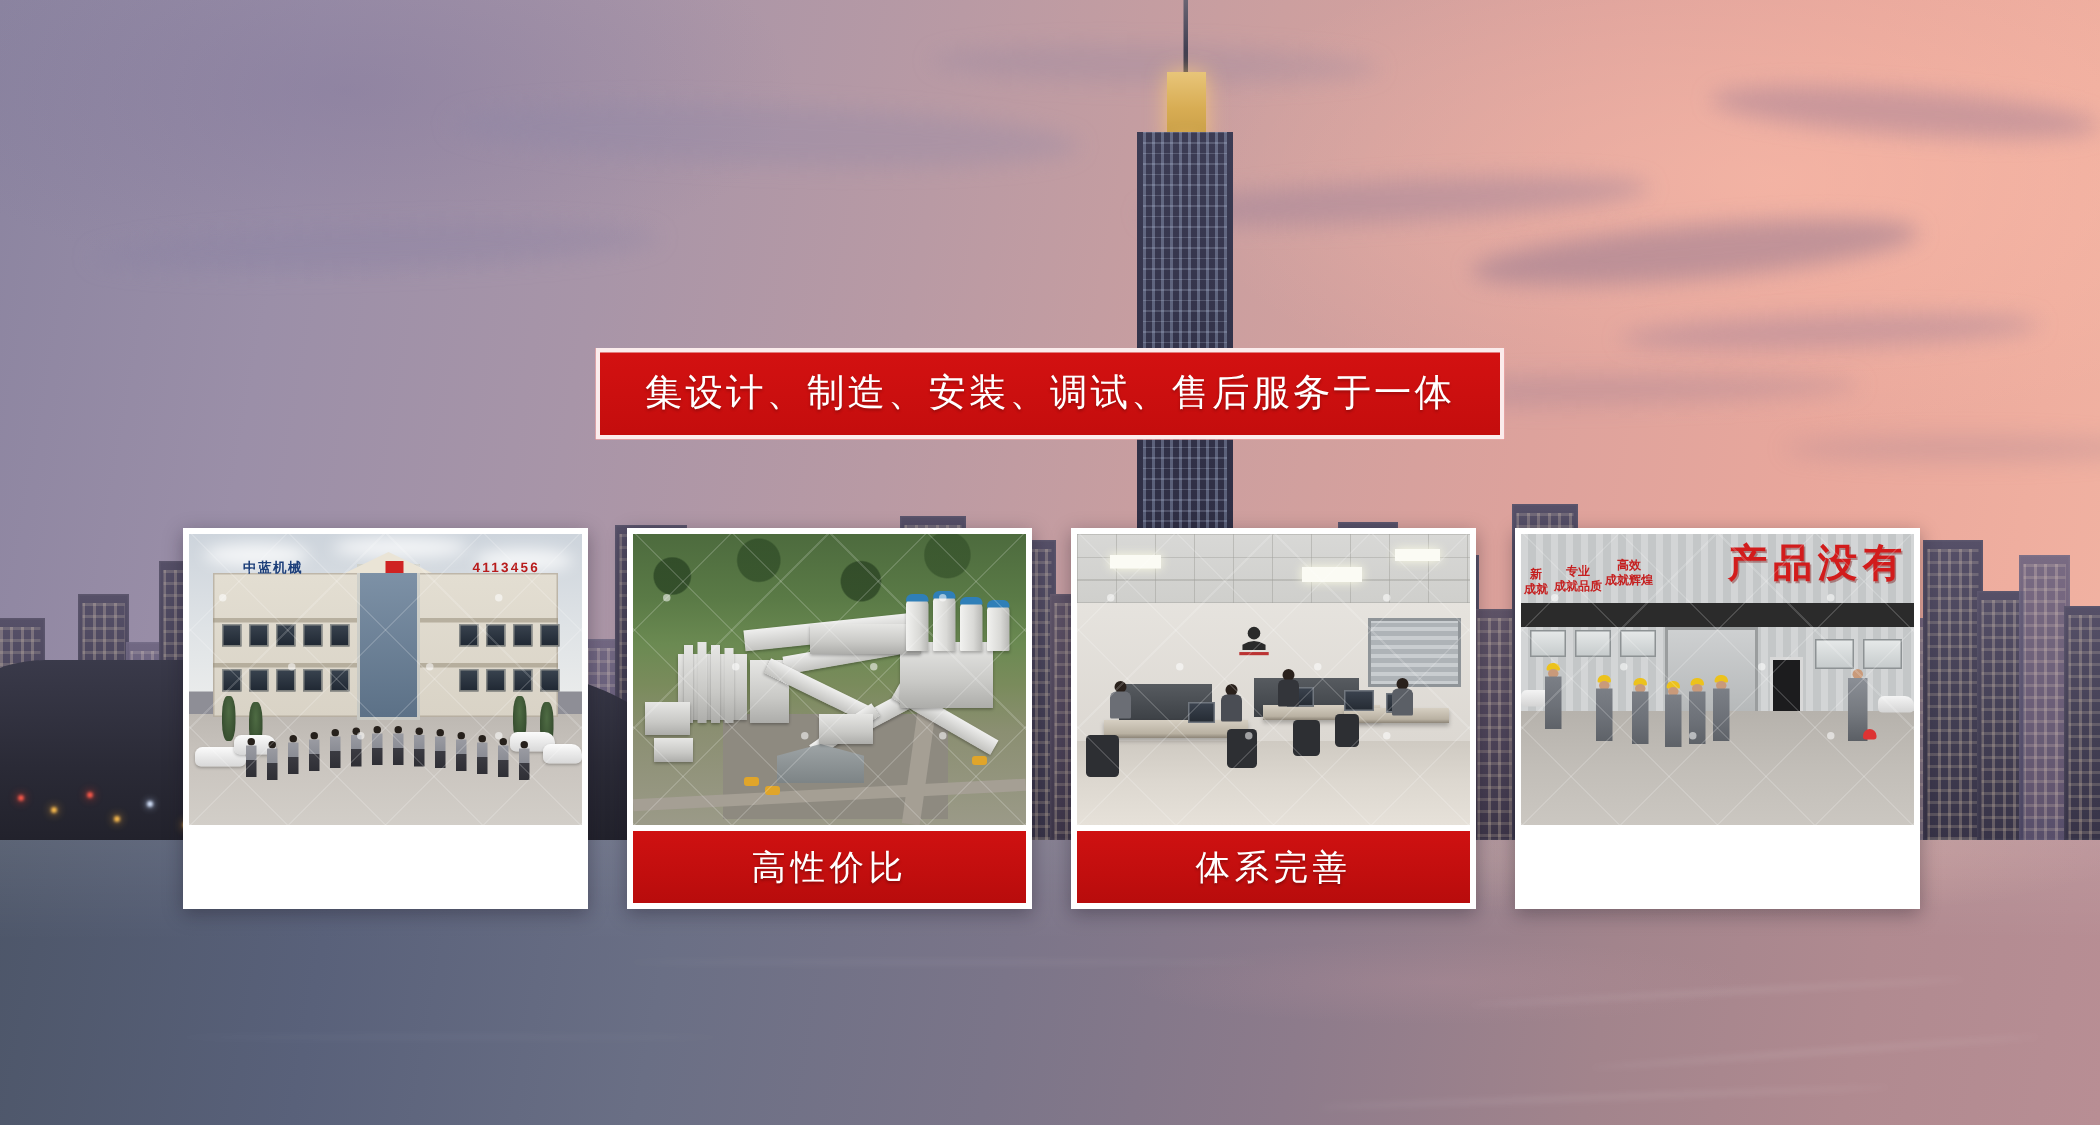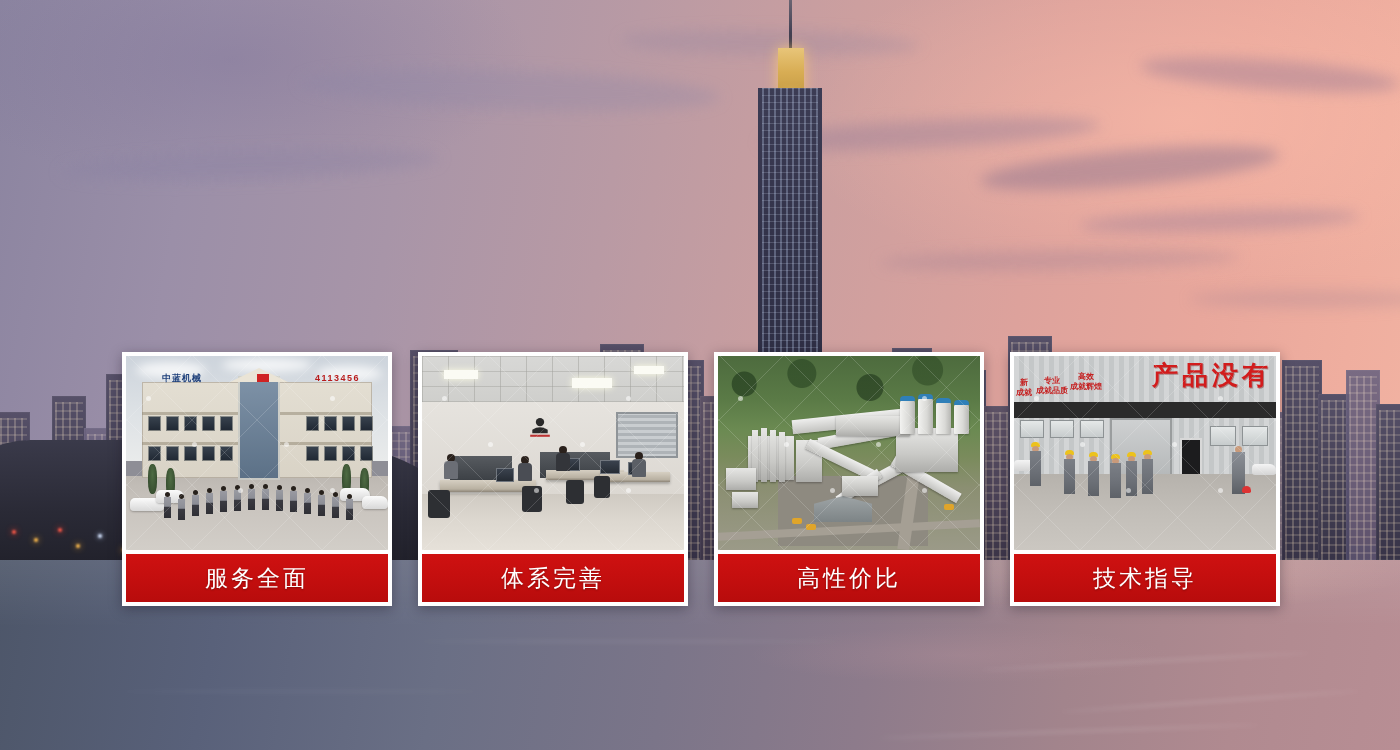--- a/index.html
+++ b/index.html
@@ -475,20 +475,23 @@
     <div class="dot amber" style="left:196px; top:28px;"></div>
     <div class="dot white" style="left:222px; top:12px;"></div>
     <div class="dot amber" style="left:250px; top:22px;"></div>
     <div class="dot red" style="left:278px; top:6px;"></div>
     <div class="dot amber" style="left:306px; top:26px;"></div>
     <div class="dot white" style="left:336px; top:14px;"></div>
     <div class="dot amber" style="left:364px; top:20px;"></div>
   </div>
 
 
+  <div class="subtitle-wrap">
+    <div class="subtitle">集设计、制造、安装、调试、售后服务于一体</div>
+  </div>
 
   <div class="cards">
 
     <div class="card">
       <div class="card-photo">
         <div class="p1-sky"></div>
         <div class="p1-cloud" style="left:10px;  top:6px;  width:70px; height:16px;"></div>
         <div class="p1-cloud" style="left:96px;  top:2px;  width:90px; height:14px;"></div>
         <div class="p1-cloud" style="left:190px; top:10px; width:66px; height:15px;"></div>
         <div class="p1-ground"></div>
@@ -592,21 +595,75 @@
 
         <div class="wm">
           <div class="wm-dot" style="left:20px;  top:40px;"></div>
           <div class="wm-dot" style="left:66px;  top:86px;"></div>
           <div class="wm-dot" style="left:112px; top:132px;"></div>
           <div class="wm-dot" style="left:158px; top:86px;"></div>
           <div class="wm-dot" style="left:204px; top:40px;"></div>
           <div class="wm-dot" style="left:204px; top:132px;"></div>
         </div>
       </div>
-      <div class="card-label">服务全面</div>
+    </div>
+
+    <div class="card">
+      <div class="card-photo">
+        <div class="p2-field"></div>
+        <div class="p2-trees"></div>
+
+        <div class="p2-yard" style="left:60px; top:120px; width:150px; height:70px;"></div>
+        <div class="p2-road" style="left:0px;  top:170px; width:262px; height:8px; transform:rotate(-3deg);"></div>
+        <div class="p2-road" style="left:186px;top:96px;  width:12px;  height:98px; transform:rotate(8deg);"></div>
+
+        <div class="p2-struct" style="left:30px; top:80px;  width:46px; height:44px;"></div>
+        <div class="p2-struct" style="left:34px; top:74px;  width:6px;  height:52px;"></div>
+        <div class="p2-struct" style="left:43px; top:72px;  width:6px;  height:54px;"></div>
+        <div class="p2-struct" style="left:52px; top:74px;  width:6px;  height:52px;"></div>
+        <div class="p2-struct" style="left:61px; top:76px;  width:6px;  height:50px;"></div>
+        <div class="p2-struct" style="left:78px; top:84px;  width:26px; height:42px;"></div>
+        <div class="p2-struct" style="left:8px;  top:112px; width:30px; height:22px;"></div>
+        <div class="p2-struct" style="left:14px; top:136px; width:26px; height:16px;"></div>
+
+        <div class="p2-conv" style="left:74px;  top:58px;  width:120px; height:14px; transform: rotate(-6deg);"></div>
+        <div class="p2-conv" style="left:100px; top:74px;  width:90px;  height:12px; transform: rotate(-10deg);"></div>
+        <div class="p2-conv" style="left:86px;  top:98px;  width:72px;  height:11px; transform: rotate(26deg);"></div>
+        <div class="p2-conv" style="left:142px; top:104px; width:84px;  height:12px; transform: rotate(-28deg);"></div>
+        <div class="p2-conv" style="left:170px; top:118px; width:76px;  height:11px; transform: rotate(30deg);"></div>
+        <div class="p2-conv" style="left:116px; top:126px; width:50px;  height:10px; transform: rotate(-34deg);"></div>
+
+        <div class="p2-struct" style="left:178px; top:72px; width:62px; height:44px;"></div>
+        <div class="p2-struct" style="left:118px; top:60px; width:74px; height:20px;"></div>
+
+        <div class="p2-silo" style="left:182px; top:44px; height:34px;"></div>
+        <div class="p2-silo-top" style="left:182px; top:40px;"></div>
+        <div class="p2-silo" style="left:200px; top:42px; height:36px;"></div>
+        <div class="p2-silo-top" style="left:200px; top:38px;"></div>
+        <div class="p2-silo" style="left:218px; top:46px; height:32px;"></div>
+        <div class="p2-silo-top" style="left:218px; top:42px;"></div>
+        <div class="p2-silo" style="left:236px; top:48px; height:30px;"></div>
+        <div class="p2-silo-top" style="left:236px; top:44px;"></div>
+
+        <div class="p2-shed" style="left:96px; top:140px; width:58px; height:26px; clip-path: polygon(0 30%, 50% 0, 100% 30%, 100% 100%, 0 100%);"></div>
+        <div class="p2-struct" style="left:124px; top:120px; width:36px; height:20px;"></div>
+        <div class="p2-dozer" style="left:74px;  top:162px;"></div>
+        <div class="p2-dozer" style="left:88px;  top:168px;"></div>
+        <div class="p2-dozer" style="left:226px; top:148px;"></div>
+
+        <div class="wm">
+          <div class="wm-dot" style="left:20px;  top:40px;"></div>
+          <div class="wm-dot" style="left:66px;  top:86px;"></div>
+          <div class="wm-dot" style="left:112px; top:132px;"></div>
+          <div class="wm-dot" style="left:158px; top:86px;"></div>
+          <div class="wm-dot" style="left:204px; top:40px;"></div>
+          <div class="wm-dot" style="left:204px; top:132px;"></div>
+        </div>
+      </div>
+      <div class="card-label">高性价比</div>
     </div>
 
     <div class="card">
       <div class="card-photo">
         <div class="p3-ceil">
             <div class="p3-ceilgrid"></div>
           </div>
         <div class="p3-panel" style="left:22px;  top:14px; width:34px; height:9px;"></div>
         <div class="p3-panel" style="left:150px; top:22px; width:40px; height:10px;"></div>
         <div class="p3-panel" style="left:212px; top:10px; width:30px; height:8px;"></div>
@@ -661,75 +718,20 @@
         <div class="wm">
           <div class="wm-dot" style="left:20px;  top:40px;"></div>
           <div class="wm-dot" style="left:66px;  top:86px;"></div>
           <div class="wm-dot" style="left:112px; top:132px;"></div>
           <div class="wm-dot" style="left:158px; top:86px;"></div>
           <div class="wm-dot" style="left:204px; top:40px;"></div>
           <div class="wm-dot" style="left:204px; top:132px;"></div>
         </div>
       </div>
       <div class="card-label">体系完善</div>
-    </div>
-
-    <div class="card">
-      <div class="card-photo">
-        <div class="p2-field"></div>
-        <div class="p2-trees"></div>
-
-        <div class="p2-yard" style="left:60px; top:120px; width:150px; height:70px;"></div>
-        <div class="p2-road" style="left:0px;  top:170px; width:262px; height:8px; transform:rotate(-3deg);"></div>
-        <div class="p2-road" style="left:186px;top:96px;  width:12px;  height:98px; transform:rotate(8deg);"></div>
-
-        <div class="p2-struct" style="left:30px; top:80px;  width:46px; height:44px;"></div>
-        <div class="p2-struct" style="left:34px; top:74px;  width:6px;  height:52px;"></div>
-        <div class="p2-struct" style="left:43px; top:72px;  width:6px;  height:54px;"></div>
-        <div class="p2-struct" style="left:52px; top:74px;  width:6px;  height:52px;"></div>
-        <div class="p2-struct" style="left:61px; top:76px;  width:6px;  height:50px;"></div>
-        <div class="p2-struct" style="left:78px; top:84px;  width:26px; height:42px;"></div>
-        <div class="p2-struct" style="left:8px;  top:112px; width:30px; height:22px;"></div>
-        <div class="p2-struct" style="left:14px; top:136px; width:26px; height:16px;"></div>
-
-        <div class="p2-conv" style="left:74px;  top:58px;  width:120px; height:14px; transform: rotate(-6deg);"></div>
-        <div class="p2-conv" style="left:100px; top:74px;  width:90px;  height:12px; transform: rotate(-10deg);"></div>
-        <div class="p2-conv" style="left:86px;  top:98px;  width:72px;  height:11px; transform: rotate(26deg);"></div>
-        <div class="p2-conv" style="left:142px; top:104px; width:84px;  height:12px; transform: rotate(-28deg);"></div>
-        <div class="p2-conv" style="left:170px; top:118px; width:76px;  height:11px; transform: rotate(30deg);"></div>
-        <div class="p2-conv" style="left:116px; top:126px; width:50px;  height:10px; transform: rotate(-34deg);"></div>
-
-        <div class="p2-struct" style="left:178px; top:72px; width:62px; height:44px;"></div>
-        <div class="p2-struct" style="left:118px; top:60px; width:74px; height:20px;"></div>
-
-        <div class="p2-silo" style="left:182px; top:44px; height:34px;"></div>
-        <div class="p2-silo-top" style="left:182px; top:40px;"></div>
-        <div class="p2-silo" style="left:200px; top:42px; height:36px;"></div>
-        <div class="p2-silo-top" style="left:200px; top:38px;"></div>
-        <div class="p2-silo" style="left:218px; top:46px; height:32px;"></div>
-        <div class="p2-silo-top" style="left:218px; top:42px;"></div>
-        <div class="p2-silo" style="left:236px; top:48px; height:30px;"></div>
-        <div class="p2-silo-top" style="left:236px; top:44px;"></div>
-
-        <div class="p2-shed" style="left:96px; top:140px; width:58px; height:26px; clip-path: polygon(0 30%, 50% 0, 100% 30%, 100% 100%, 0 100%);"></div>
-        <div class="p2-struct" style="left:124px; top:120px; width:36px; height:20px;"></div>
-        <div class="p2-dozer" style="left:74px;  top:162px;"></div>
-        <div class="p2-dozer" style="left:88px;  top:168px;"></div>
-        <div class="p2-dozer" style="left:226px; top:148px;"></div>
-
-        <div class="wm">
-          <div class="wm-dot" style="left:20px;  top:40px;"></div>
-          <div class="wm-dot" style="left:66px;  top:86px;"></div>
-          <div class="wm-dot" style="left:112px; top:132px;"></div>
-          <div class="wm-dot" style="left:158px; top:86px;"></div>
-          <div class="wm-dot" style="left:204px; top:40px;"></div>
-          <div class="wm-dot" style="left:204px; top:132px;"></div>
-        </div>
-      </div>
-      <div class="card-label">高性价比</div>
     </div>
 
     <div class="card">
       <div class="card-photo">
         <div class="p4-sky"></div>
         <div class="p4-fac">
           <div class="p4-fac-band"></div>
           <div class="p4-bigsign">产品没有</div>
           <div class="p4-slogan" style="left:2px;  top:22px;">新<br>成就</div>
           <div class="p4-slogan" style="left:22px; top:20px;">专业<br>成就品质</div>
@@ -785,17 +787,16 @@
 
         <div class="wm">
           <div class="wm-dot" style="left:20px;  top:40px;"></div>
           <div class="wm-dot" style="left:66px;  top:86px;"></div>
           <div class="wm-dot" style="left:112px; top:132px;"></div>
           <div class="wm-dot" style="left:158px; top:86px;"></div>
           <div class="wm-dot" style="left:204px; top:40px;"></div>
           <div class="wm-dot" style="left:204px; top:132px;"></div>
         </div>
       </div>
-      <div class="card-label">技术指导</div>
     </div>
 
   </div>
 </div>
 
 </body></html>

